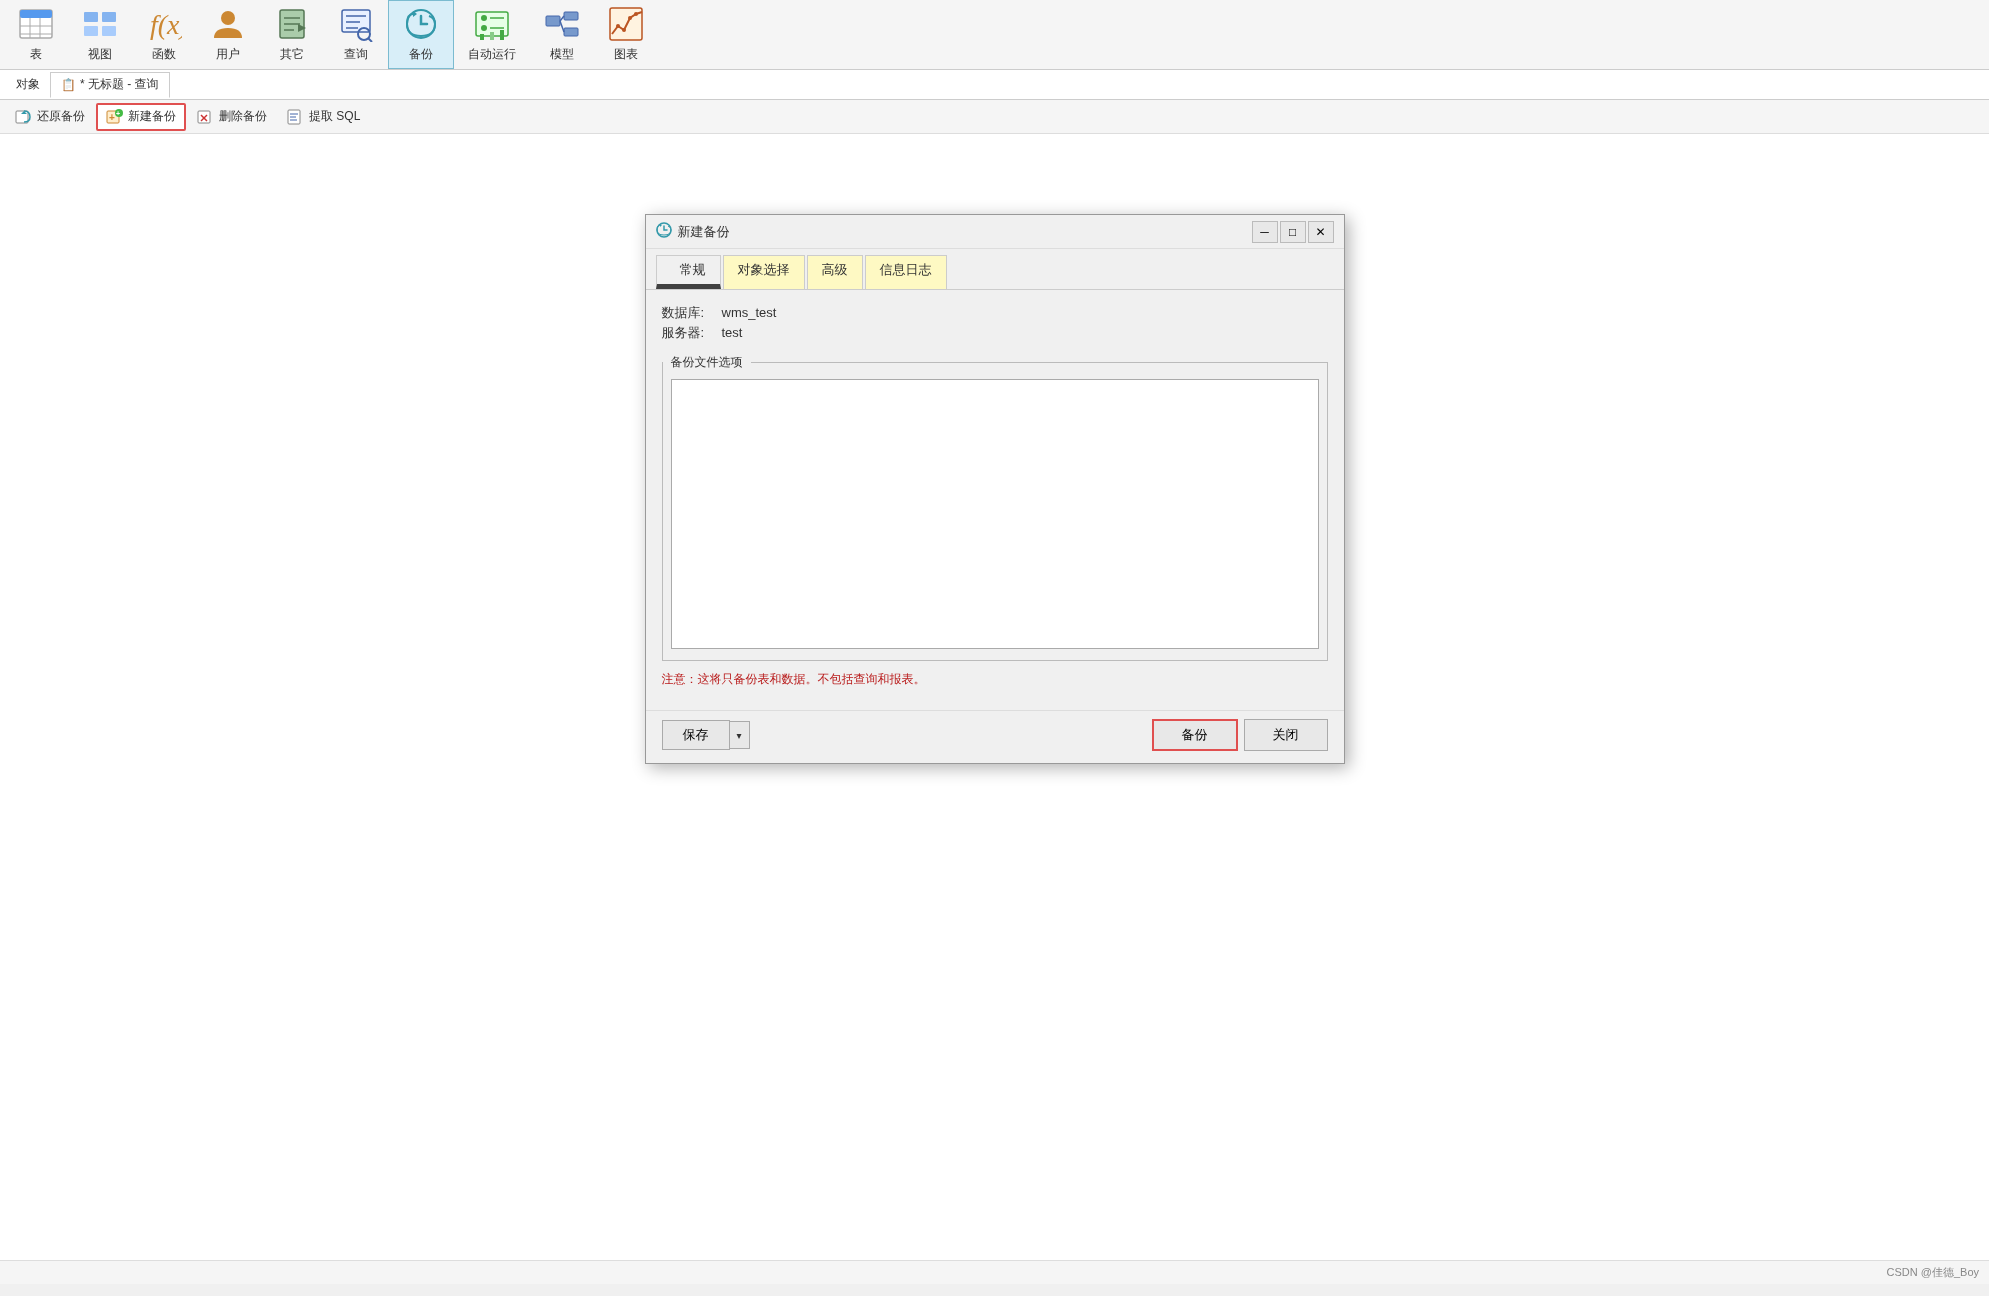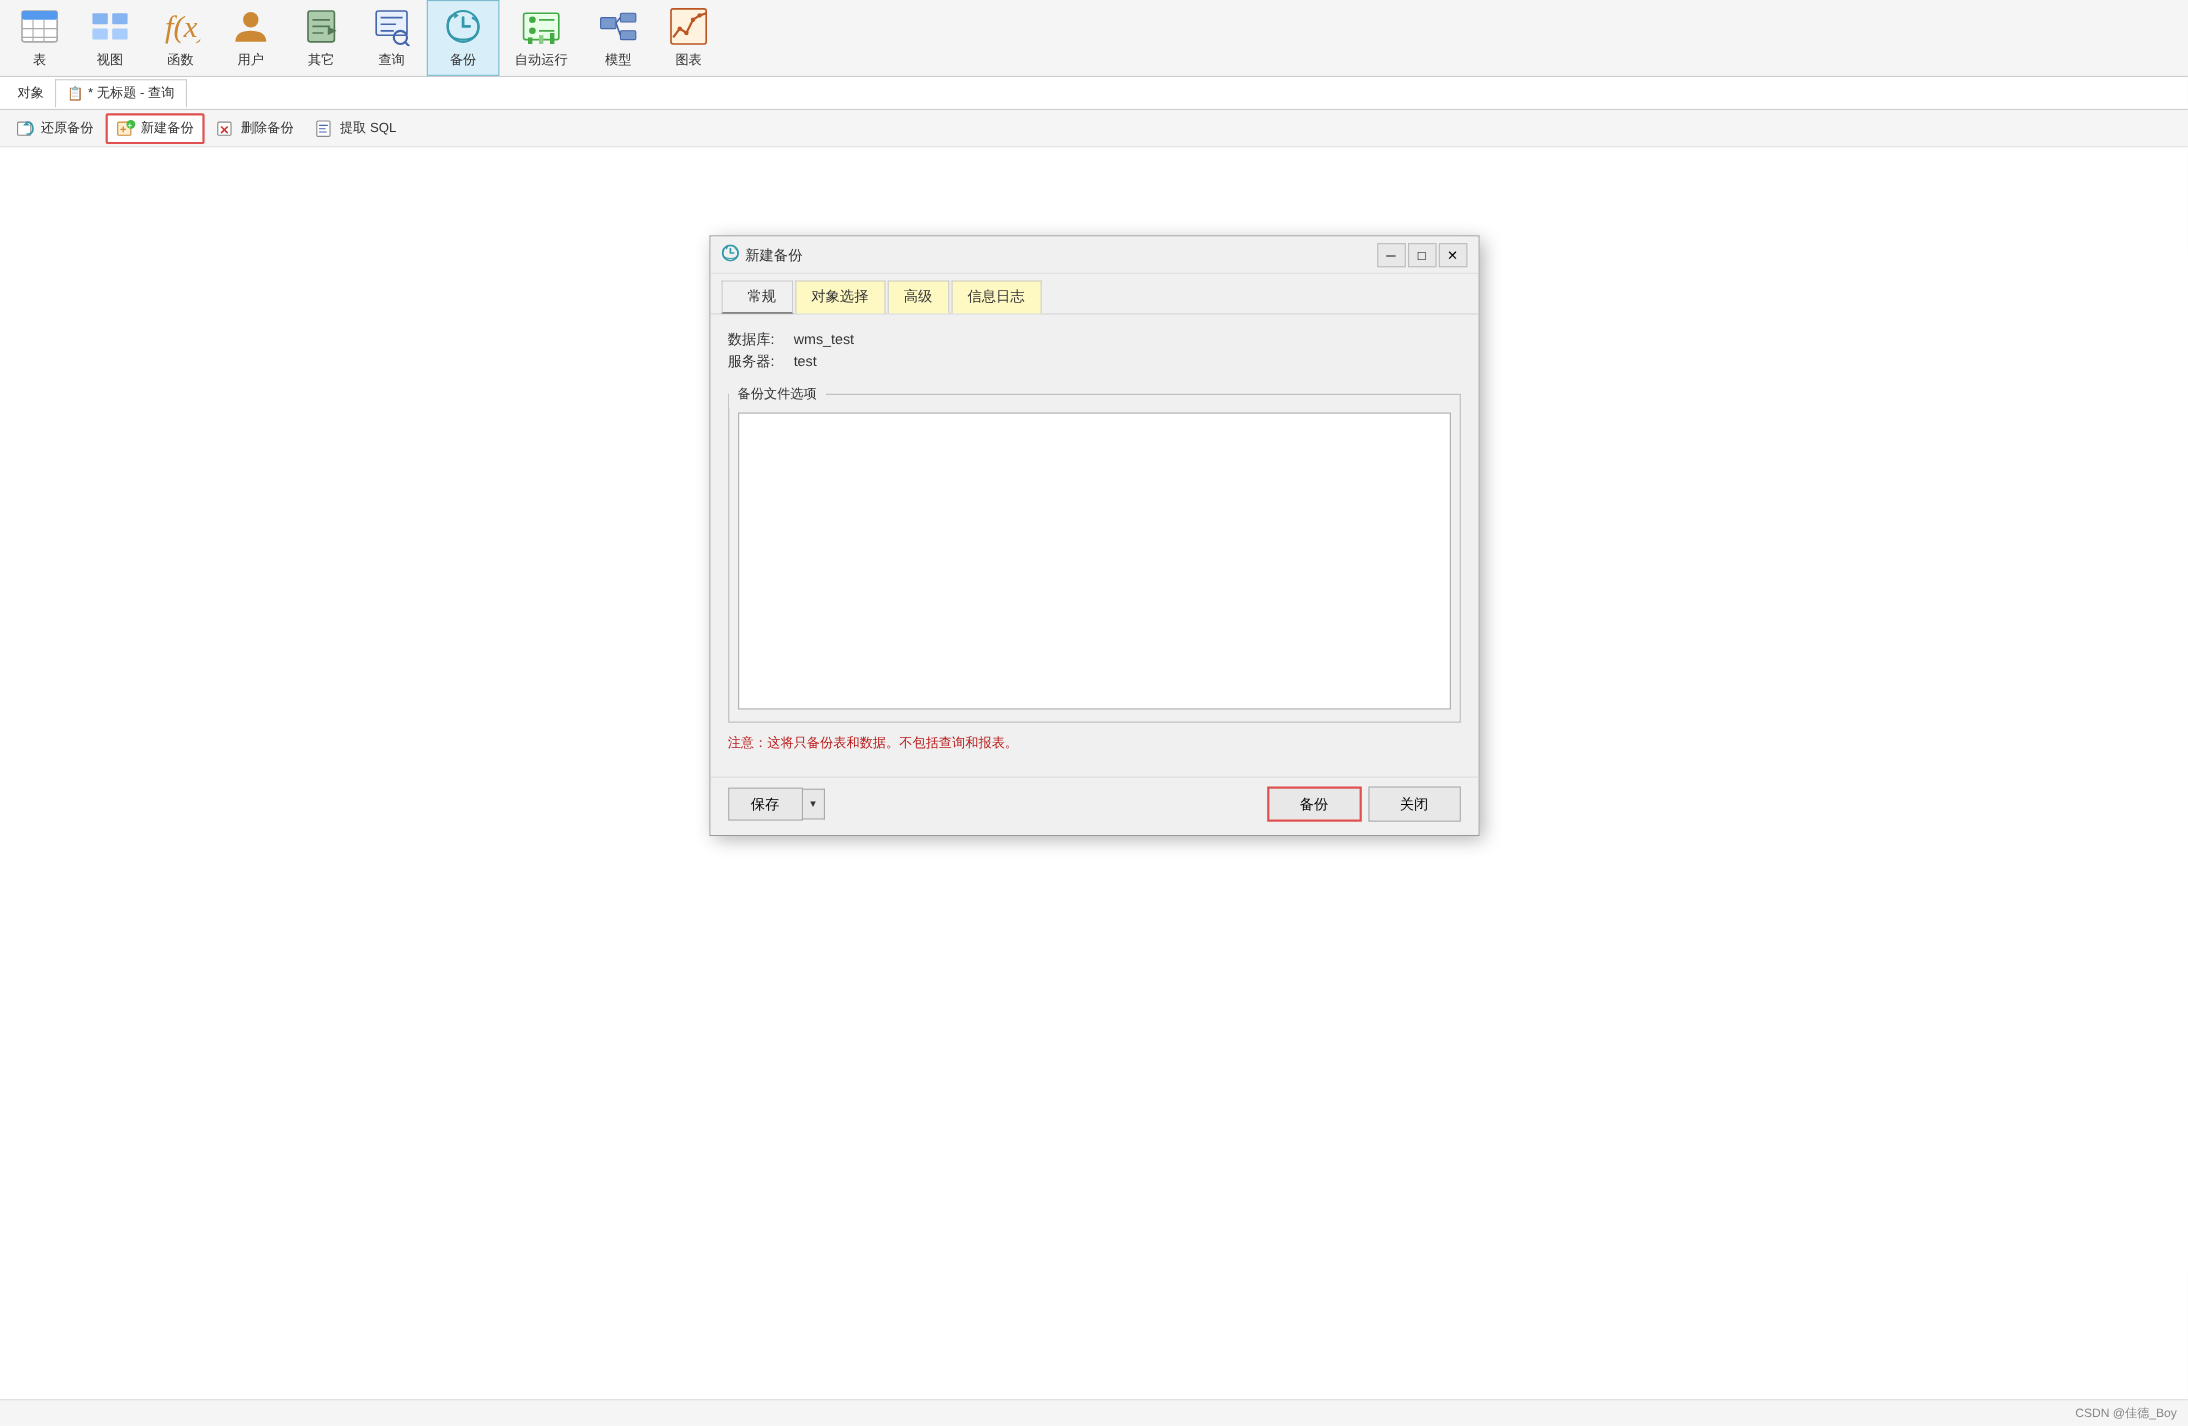--- a/index.html
+++ b/index.html
@@ -112,21 +112,21 @@
     .main-area {
       background: #ffffff;
       width: 100%;
       height: calc(1296px - 70px - 30px - 34px - 24px);
       position: relative;
     }
 
     
     .statusbar {
       position: absolute;
-      bottom: 0;
+      bottom: 12px;
       width: 100%;
       height: 24px;
       background: #f5f5f5;
       border-top: 1px solid #ddd;
       display: flex;
       align-items: center;
       justify-content: flex-end;
       padding: 0 10px;
       font-size: 11px;
       color: #888;
@@ -196,21 +196,21 @@
       padding: 5px 14px;
       cursor: pointer;
       font-size: 13px;
       border: 1px solid #ccc;
       border-bottom: none;
       background: #fef9c3;
       margin-right: 2px;
     }
     .dialog-tab.active {
       background: #f0f0f0;
-      border-bottom: 1px solid #404040;
+      border-bottom: 5px solid #404040;
       position: relative;
       z-index: 1;
       padding-left: 23px;
     }
 
     
     .dialog-content {
       padding: 14px 16px;
       background: #f0f0f0;
     }

